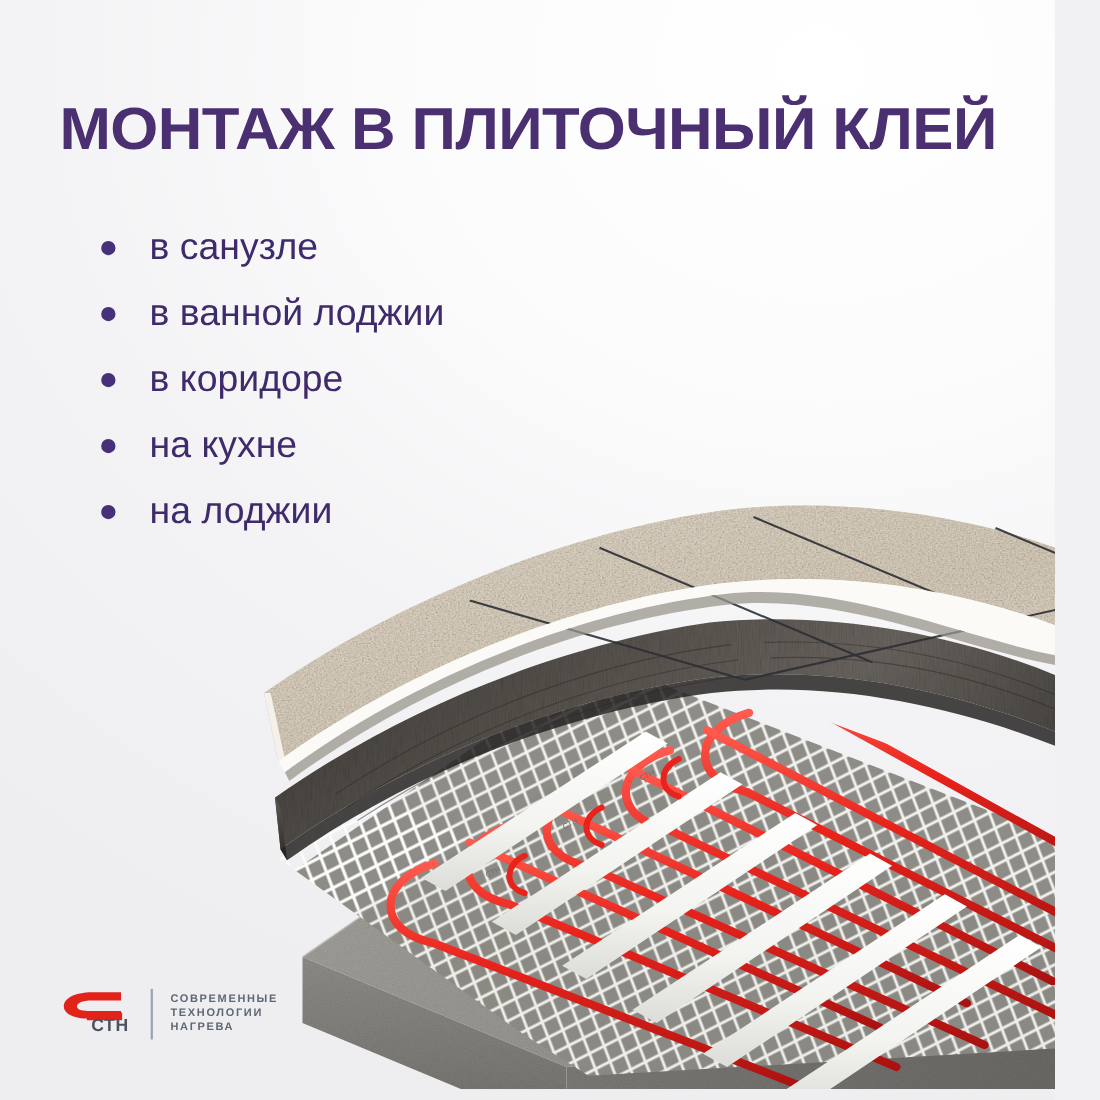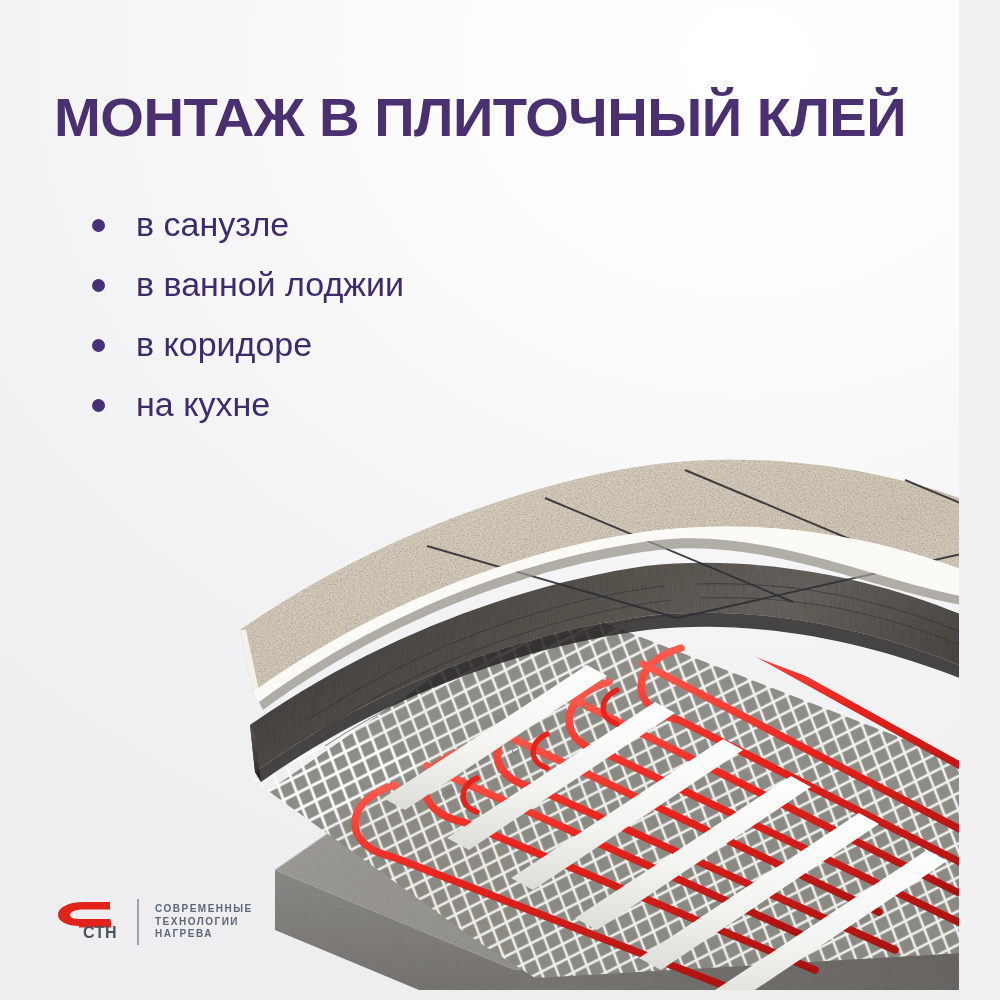--- a/index.html
+++ b/index.html
@@ -90,20 +90,24 @@
       <span class="dot"></span>
       <span>в ванной лоджии</span>
     </li>
     <li>
       <span class="dot"></span>
       <span>в коридоре</span>
     </li>
     <li>
       <span class="dot"></span>
       <span>на кухне</span>
+    </li>
+    <li>
+      <span class="dot"></span>
+      <span>на лоджии</span>
     </li>
   </ul>
 
   <div id="illo">
     <svg viewBox="0 0 800 660" xmlns="http://www.w3.org/2000/svg">
       <defs>
 
         <linearGradient id="tileG" x1="0" y1="0" x2="1" y2="1">
           <stop offset="0%" stop-color="#ece2d4"></stop>
           <stop offset="25%" stop-color="#e4d9c8"></stop>

